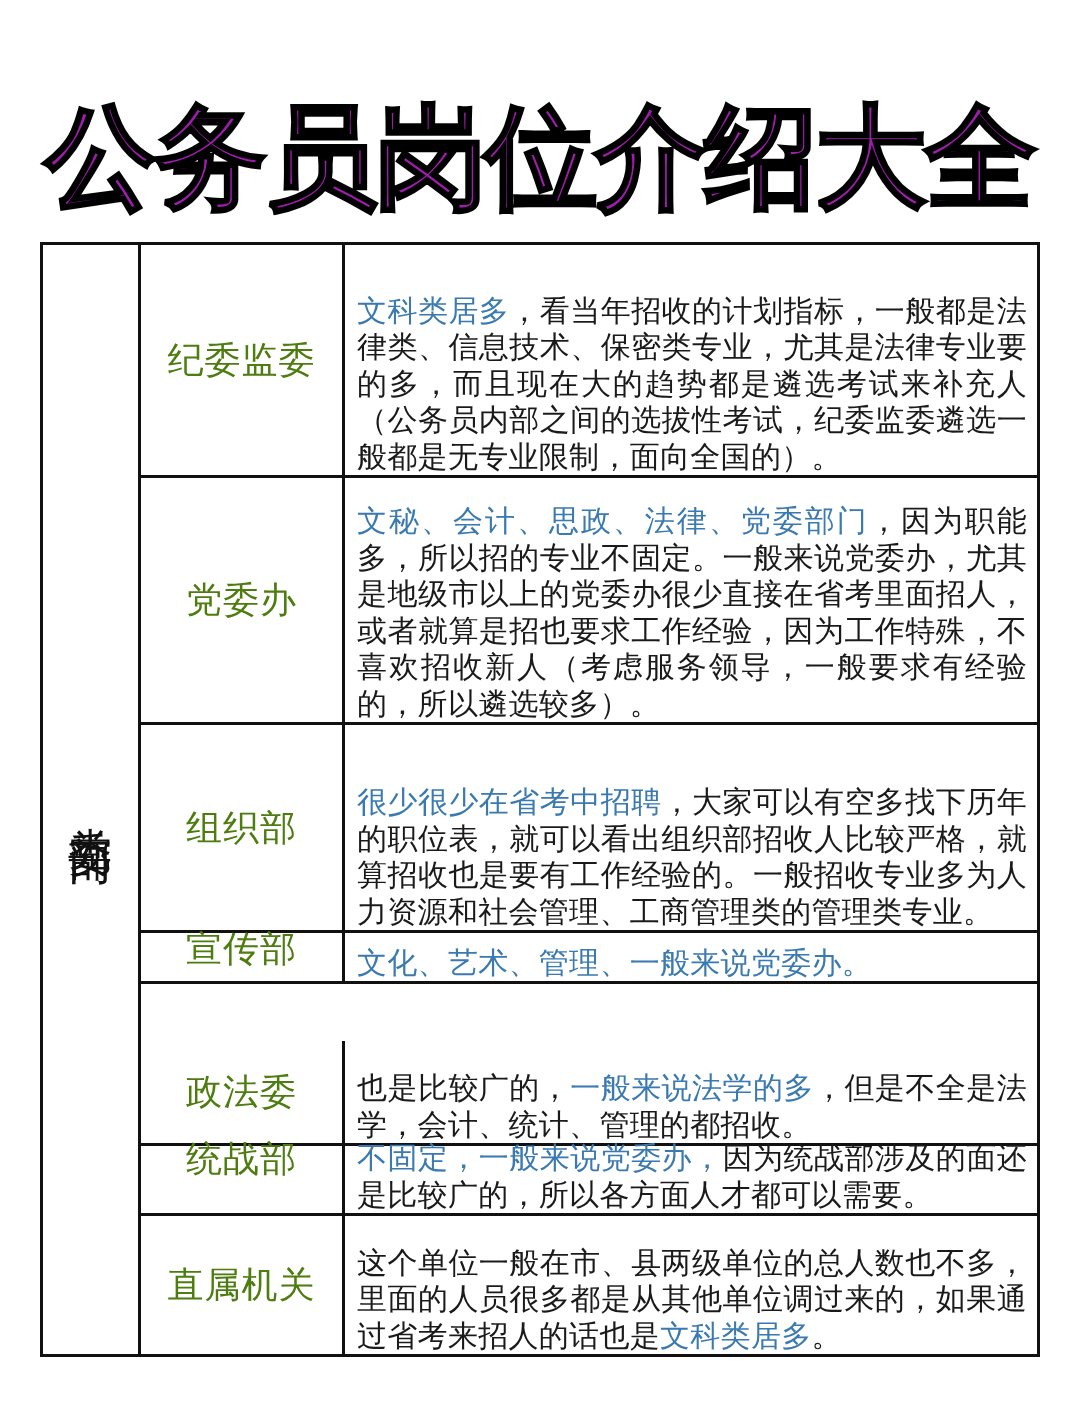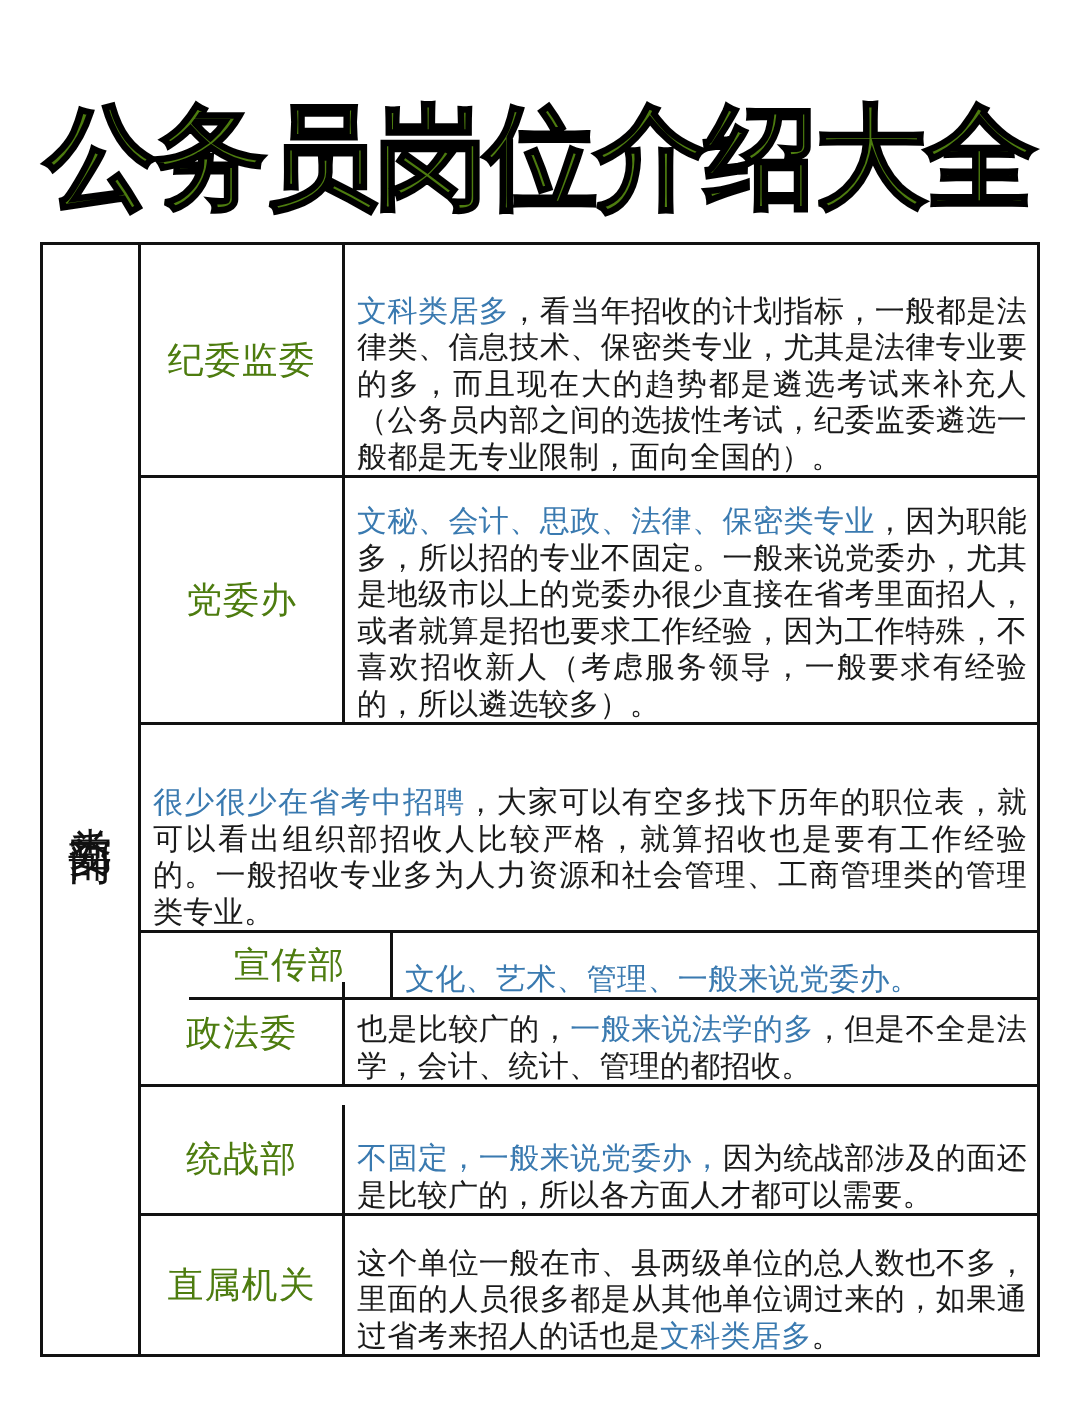--- a/index.html
+++ b/index.html
@@ -18,21 +18,21 @@
     .title {
       position: absolute;
       left: 0;
       top: 92px;
       width: 1080px;
       text-align: center;
       font-size: 112px;
       font-weight: 900;
       line-height: 130px;
       letter-spacing: -2px;
-      color: #4d7c0f;
+      color: #a21caf;
       -webkit-text-stroke: 3px #000;
     }
     .table {
       position: absolute;
       left: 40px;
       top: 242px;
       width: 1000px;
       height: 1115px;
       border: 3px solid #111;
       box-sizing: border-box;
@@ -123,38 +123,39 @@
     <div class="row" style="top:0; height:233px;">
       <div class="dept">纪委监委</div>
       <div class="desc">
         <p><span class="hl">文科类居多</span><span>，看当年招收的计划指标，一般都是法律类、信息技术、保密类专业，尤其是法律专业要的多，而且现在大的趋势都是遴选考试来补充人（公务员内部之间的选拔性考试，纪委监委遴选一般都是无专业限制，面向全国的）。</span></p>
       </div>
     </div>
 
     <div class="row" style="top:233px; height:247px;">
       <div class="dept">党委办</div>
       <div class="desc">
-        <p><span class="hl">文秘、会计、思政、法律、保密类专业</span><span>，因为职能多，所以招的专业不固定。一般来说党委办，尤其是地级市以上的党委办很少直接在省考里面招人，或者就算是招也要求工作经验，因为工作特殊，不喜欢招收新人（考虑服务领导，一般要求有经验的，所以遴选较多）。</span></p>
+        <p><span class="hl">文秘、会计、思政、法律、党委部门</span><span>，因为职能多，所以招的专业不固定。一般来说党委办，尤其是地级市以上的党委办很少直接在省考里面招人，或者就算是招也要求工作经验，因为工作特殊，不喜欢招收新人（考虑服务领导，一般要求有经验的，所以遴选较多）。</span></p>
       </div>
     </div>
 
     <div class="row" style="top:480px; height:208px;">
+      <div class="dept">组织部</div>
       <div class="desc">
         <p><span class="hl">很少很少在省考中招聘</span><span>，大家可以有空多找下历年的职位表，就可以看出组织部招收人比较严格，就算招收也是要有工作经验的。一般招收专业多为人力资源和社会管理、工商管理类的管理类专业。</span></p>
       </div>
     </div>
 
-    <div class="row" style="top:688px; height:67px;margin-left:48px;">
+    <div class="row" style="top:672px; height:67px;">
       <div class="dept">宣传部</div>
       <div class="desc">
         <p><span class="hl">文化、艺术、管理、一般来说党委办。</span><span></span></p>
       </div>
     </div>
 
-    <div class="row" style="top:737px; height:105px;">
+    <div class="row" style="top:796px; height:105px;">
       <div class="dept">政法委</div>
       <div class="desc">
         <p><span>也是比较广的，</span><span class="hl">一般来说法学的多</span><span>，但是不全是法学，会计、统计、管理的都招收。</span></p>
       </div>
     </div>
 
     <div class="row" style="top:860px; height:111px;">
       <div class="dept">统战部</div>
       <div class="desc">
         <p><span class="hl">不固定，一般来说党委办，</span><span>因为统战部涉及的面还是比较广的，所以各方面人才都可以需要。</span></p>

